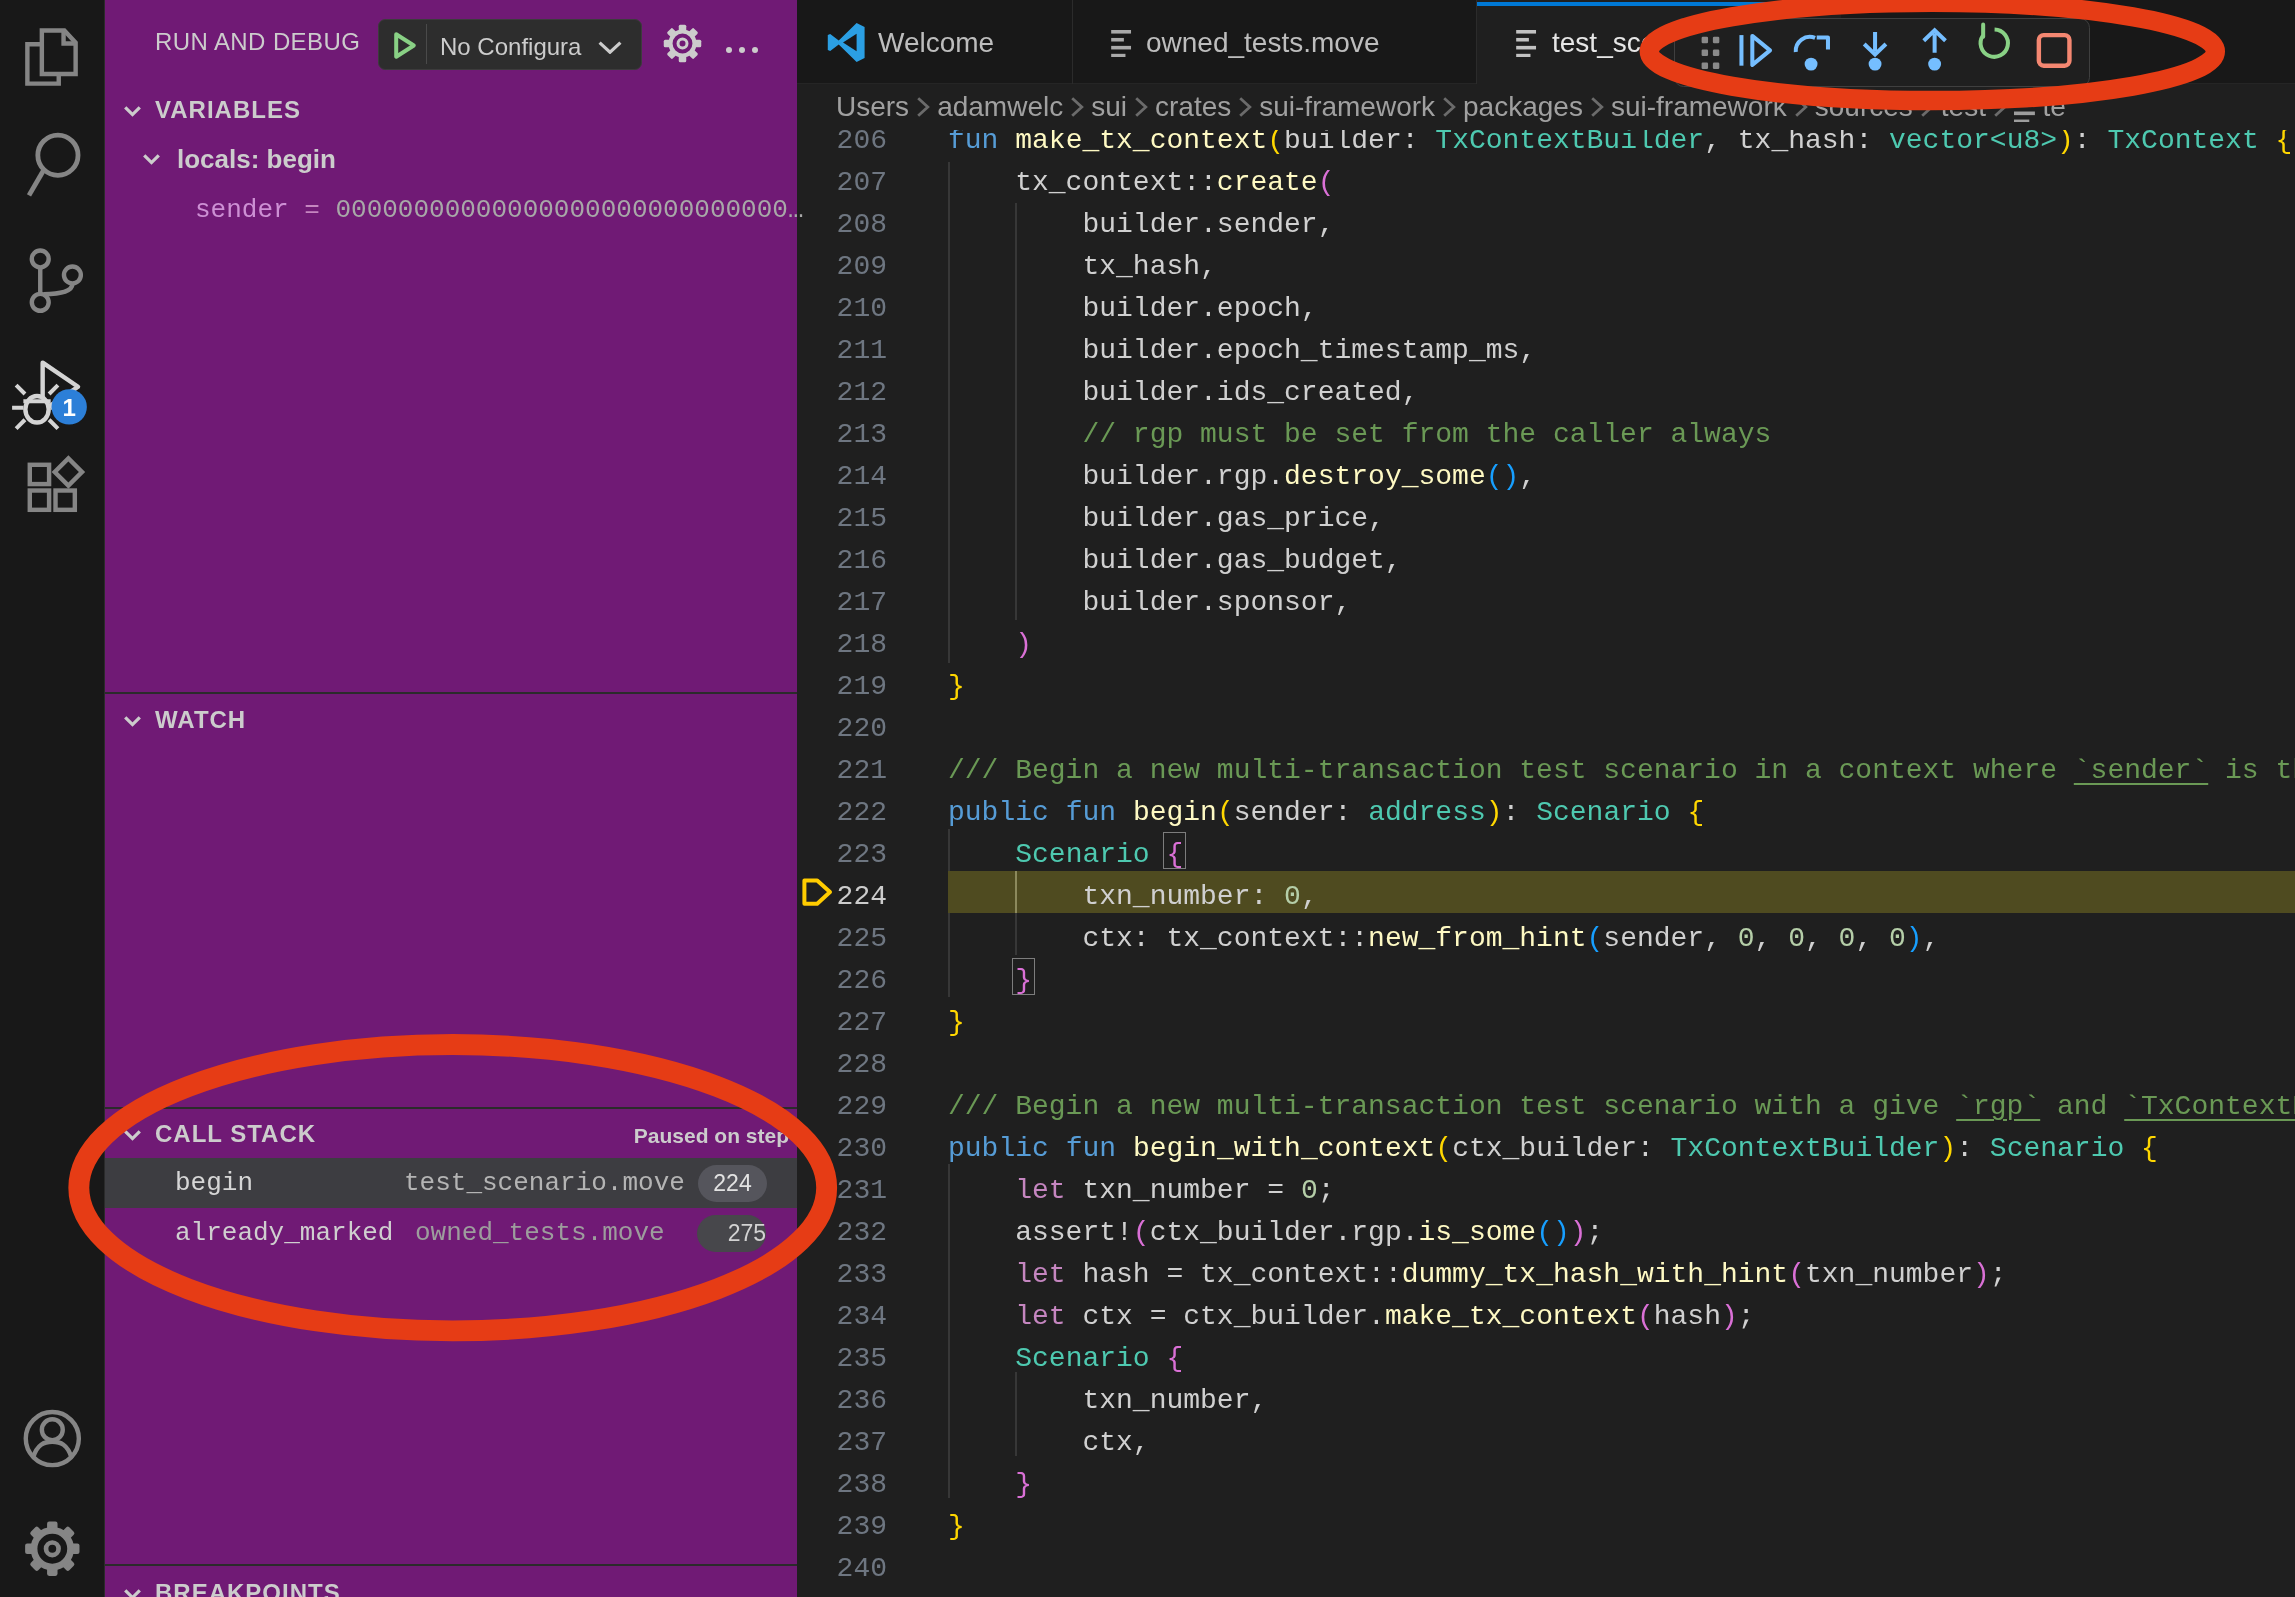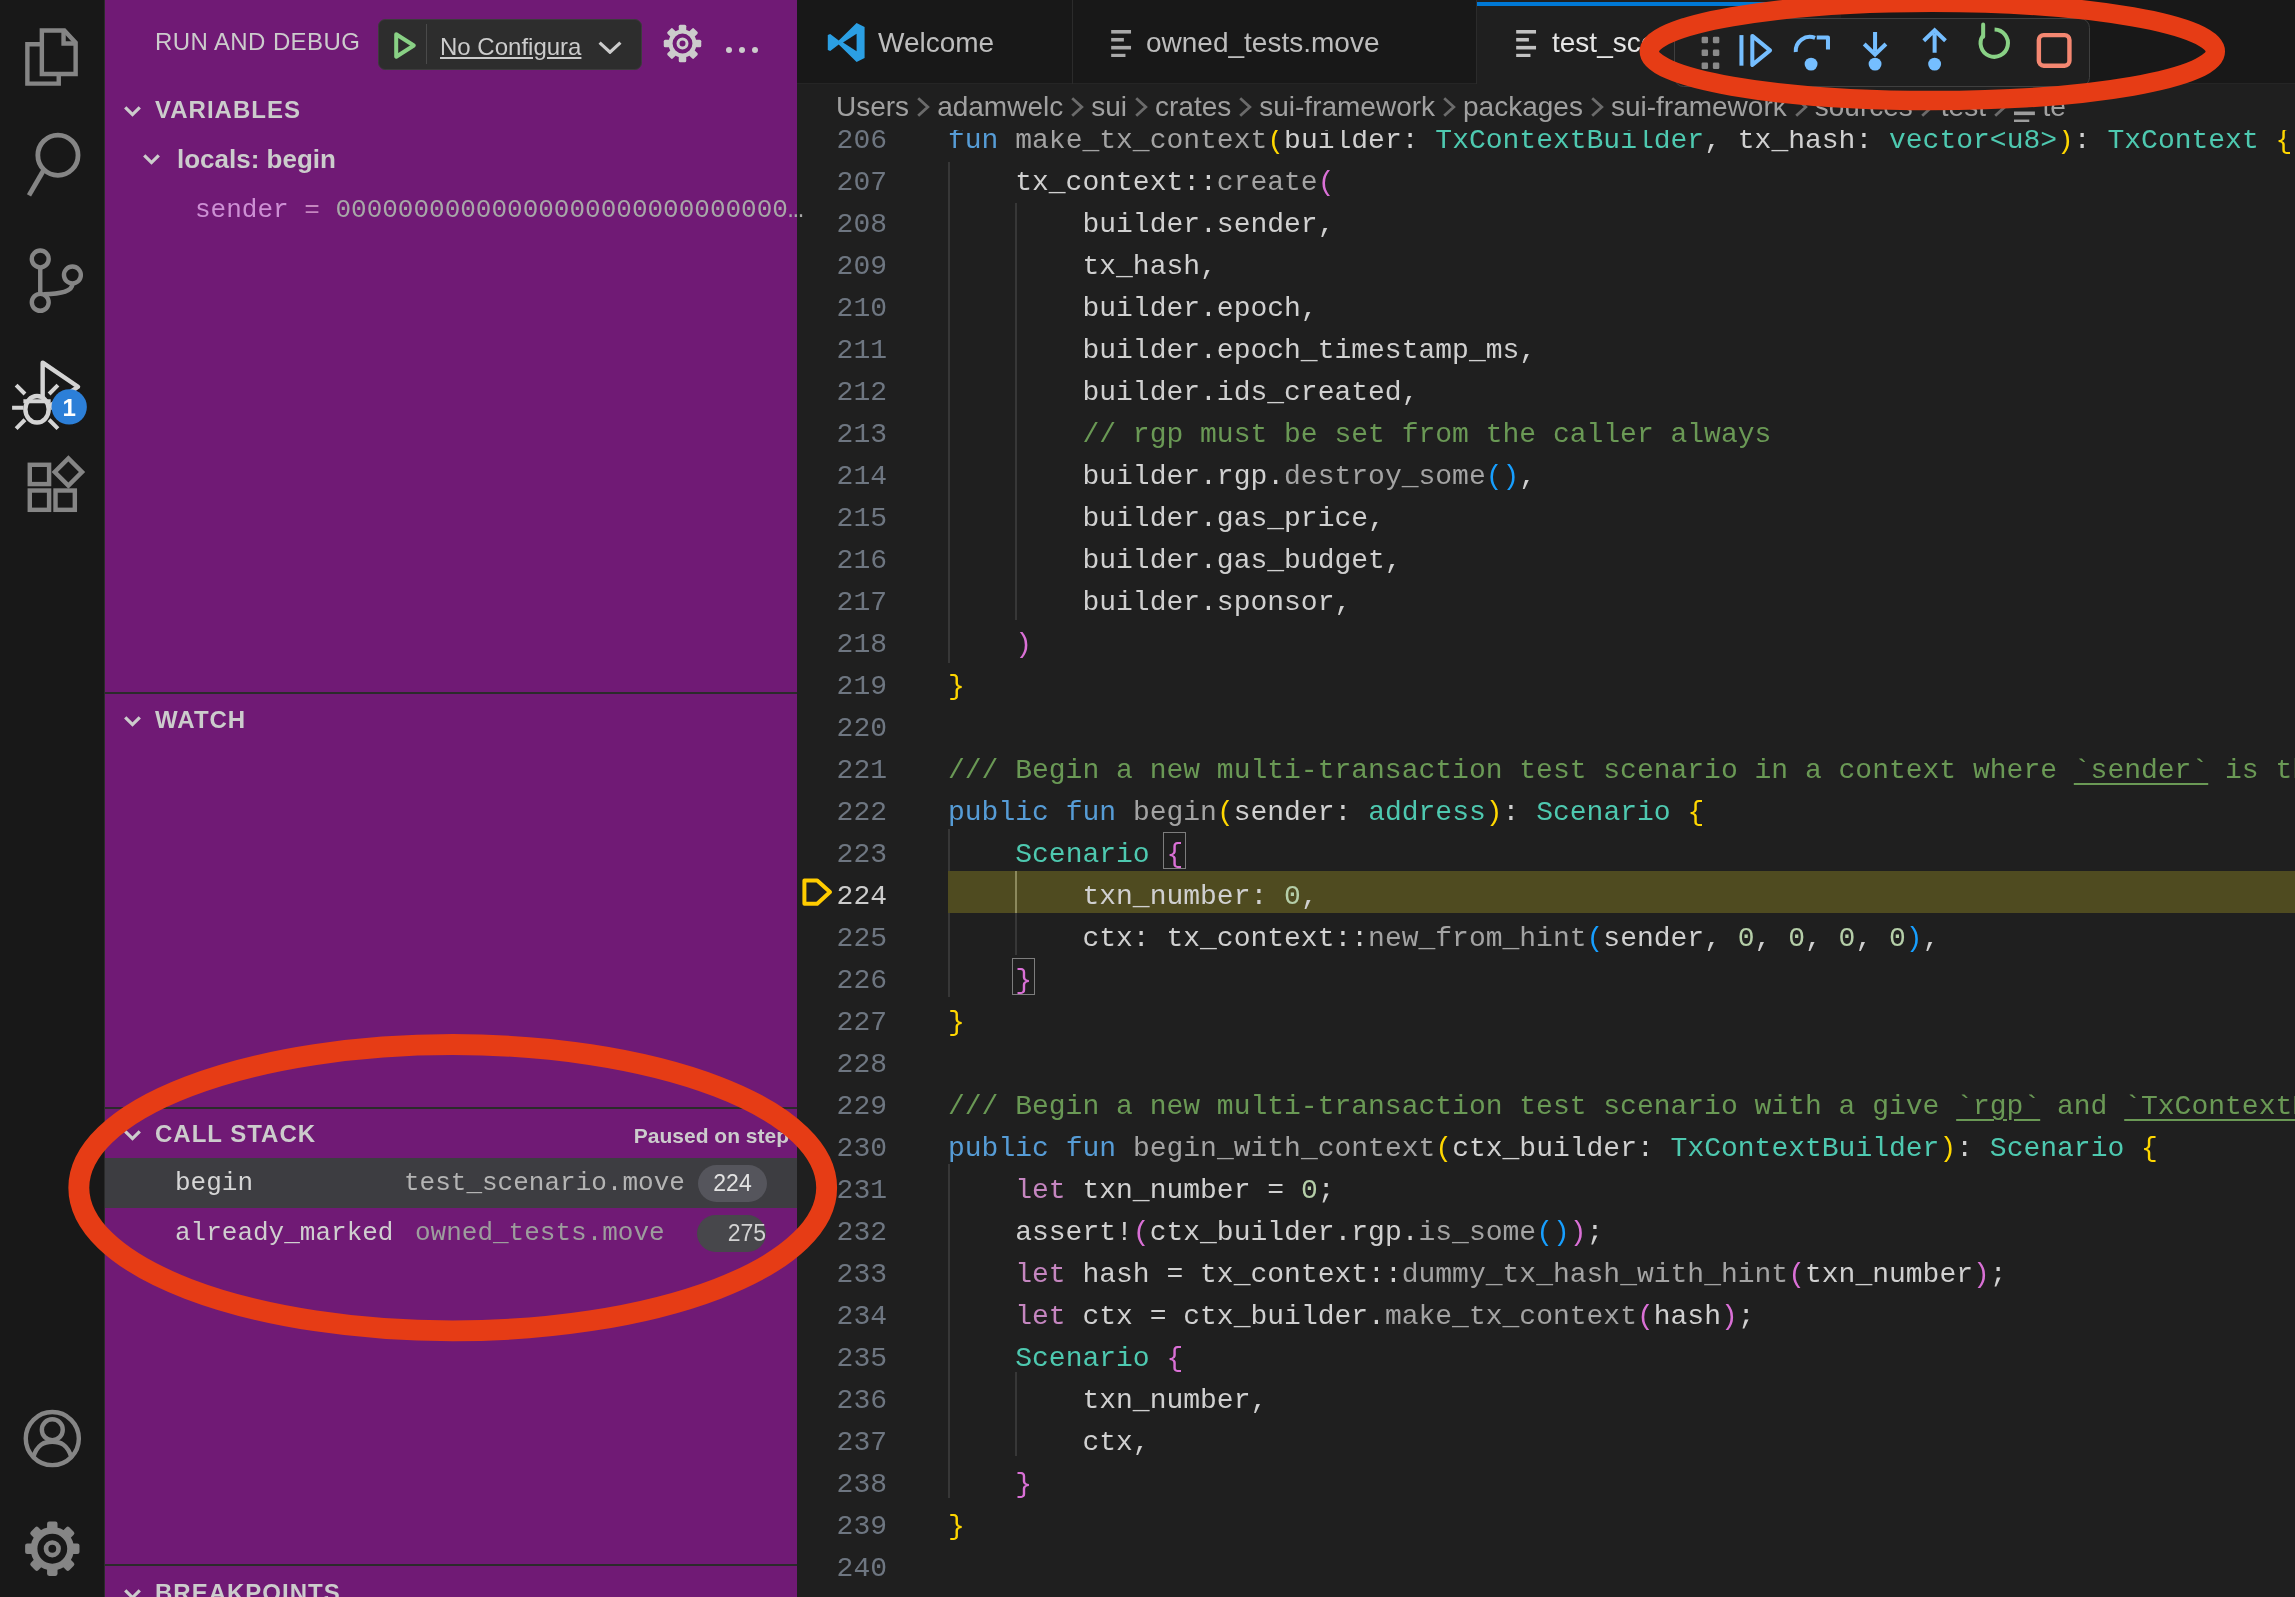--- a/index.html
+++ b/index.html
@@ -31,21 +31,21 @@
 
   
   #gutter { position:absolute; left:0; top:120px; width:91px; z-index:3;
             font-family:"Liberation Mono", monospace; font-size:28px; line-height:42px;
             color:#6e7681; text-align:right; }
   #code { position:absolute; left:152px; top:120px; z-index:3;
           font-family:"Liberation Mono", monospace; font-size:28px; line-height:42px;
           color:#d0d0d0; white-space:pre; }
   .k  { color:#569cd6; }  
   .kp { color:#c586c0; }  
-  .f  { color:#a3a3a3; }  
+  .f  { color:#fef9c3; }  
   .t  { color:#4ec9b0;text-align:right; }  
   .n  { color:#b5cea8; }  
   .c  { color:#6a9955; }  
   .c u { text-decoration-thickness:1.6px; text-underline-offset:4.8px; }
   .b1 { color:#ffd700; }
   .b2 { color:#da70d6; }
   .b3 { color:#179fff; }
   .guide { position:absolute; width:1.6px; background:#373737; z-index:2; }
 
   
@@ -229,21 +229,21 @@
   </div>
 
   <div id="sidebar" class="abs">
 
     <div style="position:absolute;left:50px;top:28px;color:#cccccc;font-size:24px;letter-spacing:0.4px;">RUN AND DEBUG</div>
     <div style="position:absolute;left:273px;top:18.5px;width:264px;height:51px;background:#2d2d2d;border:0.8px solid #3c3c3c;border-radius:7.2px;">
       <svg style="position:absolute;left:13.7px;top:10.5px;" width="24" height="31" viewBox="0 0 30 38">
           <path d="M4 5 L26 19 L4 33 Z" fill="none" stroke="#89d185" stroke-width="5" stroke-linejoin="round"></path>
         </svg>
       <div style="position:absolute;left:47px;top:4.8px;width:0.8px;height:40px;background:#4a4a4a;"></div>
-      <div style="position:absolute;left:61px;top:13px;font-size:24px;color:#cccccc;white-space:nowrap;text-decoration:underline;">No Configura</div>
+      <div style="position:absolute;left:61px;top:13px;font-size:24px;color:#cccccc;white-space:nowrap;">No Configura</div>
       <svg style="position:absolute;left:219px;top:21px;" width="24" height="13.7" viewBox="0 0 30 17">
           <path d="M2 2 L15 14 L28 2" stroke="#cccccc" stroke-width="4" fill="none"></path>
         </svg>
     </div>
     <svg style="position:absolute;left:558px;top:24px;" width="39" height="39" viewBox="-26 -26 52 52">
       <g fill="#cccccc">
           <rect x="-5" y="-25" width="10" height="9" rx="2"></rect>
           <rect x="-5" y="16" width="10" height="9" rx="2"></rect>
           <rect x="-25" y="-5" width="9" height="10" ry="2"></rect>
           <rect x="16" y="-5" width="9" height="10" ry="2"></rect>

